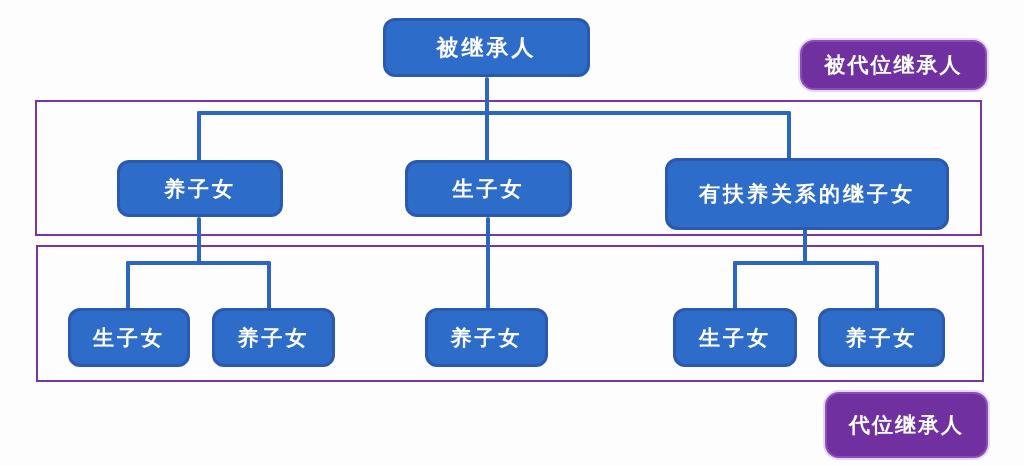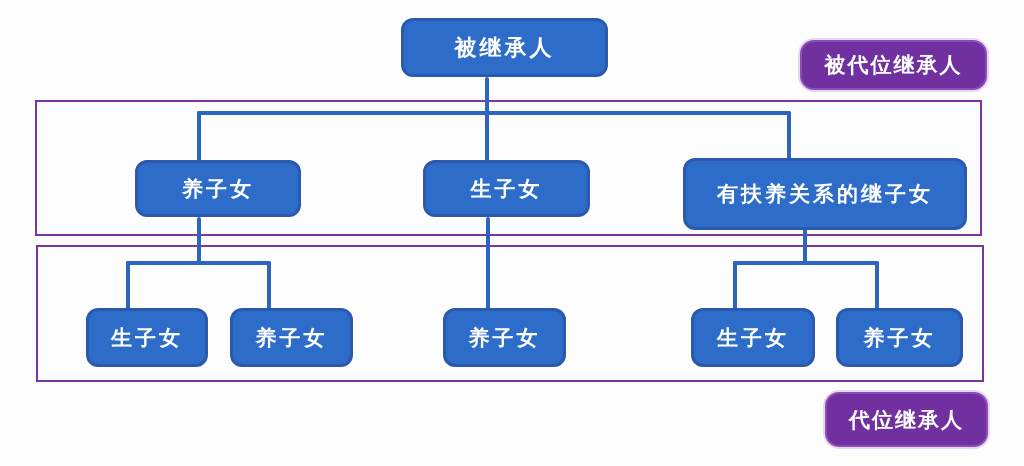--- a/index.html
+++ b/index.html
@@ -23,21 +23,20 @@
     border: 3px solid var(--node-border, #2a59ae);
     border-radius: 12px;
     color: var(--text, #ffffff);
     font-weight: bold;
     letter-spacing: 3px;
     display: flex;
     align-items: center;
     justify-content: center;
     text-align: center;
     z-index: 3;
-    margin-left: 18px;
   }
   
   .group {
     position: absolute;
     box-sizing: border-box;
     border: 2px solid var(--group-border, #7a35a5);
     background: transparent;
     z-index: 1;
   }
   
@@ -95,15 +94,15 @@
   <div class="node" style="left:405px; top:160px; width:167px; height:57px; font-size:21px;">生子女</div>
   <div class="node" style="left:665px; top:158px; width:284px; height:72px; font-size:21px;">有扶养关系的继子女</div>
 
   <div class="node" style="left:68px; top:308px; width:122px; height:59px; font-size:21px;">生子女</div>
   <div class="node" style="left:212px; top:308px; width:123px; height:59px; font-size:21px;">养子女</div>
   <div class="node" style="left:425px; top:308px; width:123px; height:59px; font-size:21px;">养子女</div>
   <div class="node" style="left:673px; top:308px; width:124px; height:59px; font-size:21px;">生子女</div>
   <div class="node" style="left:818px; top:308px; width:127px; height:59px; font-size:21px;">养子女</div>
 
   <div class="tag" style="left:800px; top:40px; width:187px; height:50px; font-size:21px;">被代位继承人</div>
-  <div class="tag" style="left:825px; top:392px; width:163px; height:55px; font-size:21px;">代位继承人</div>
+  <div class="tag" style="left:825px; top:392px; width:163px; height:66px; font-size:21px;">代位继承人</div>
 
 </div>
 
 </body></html>

